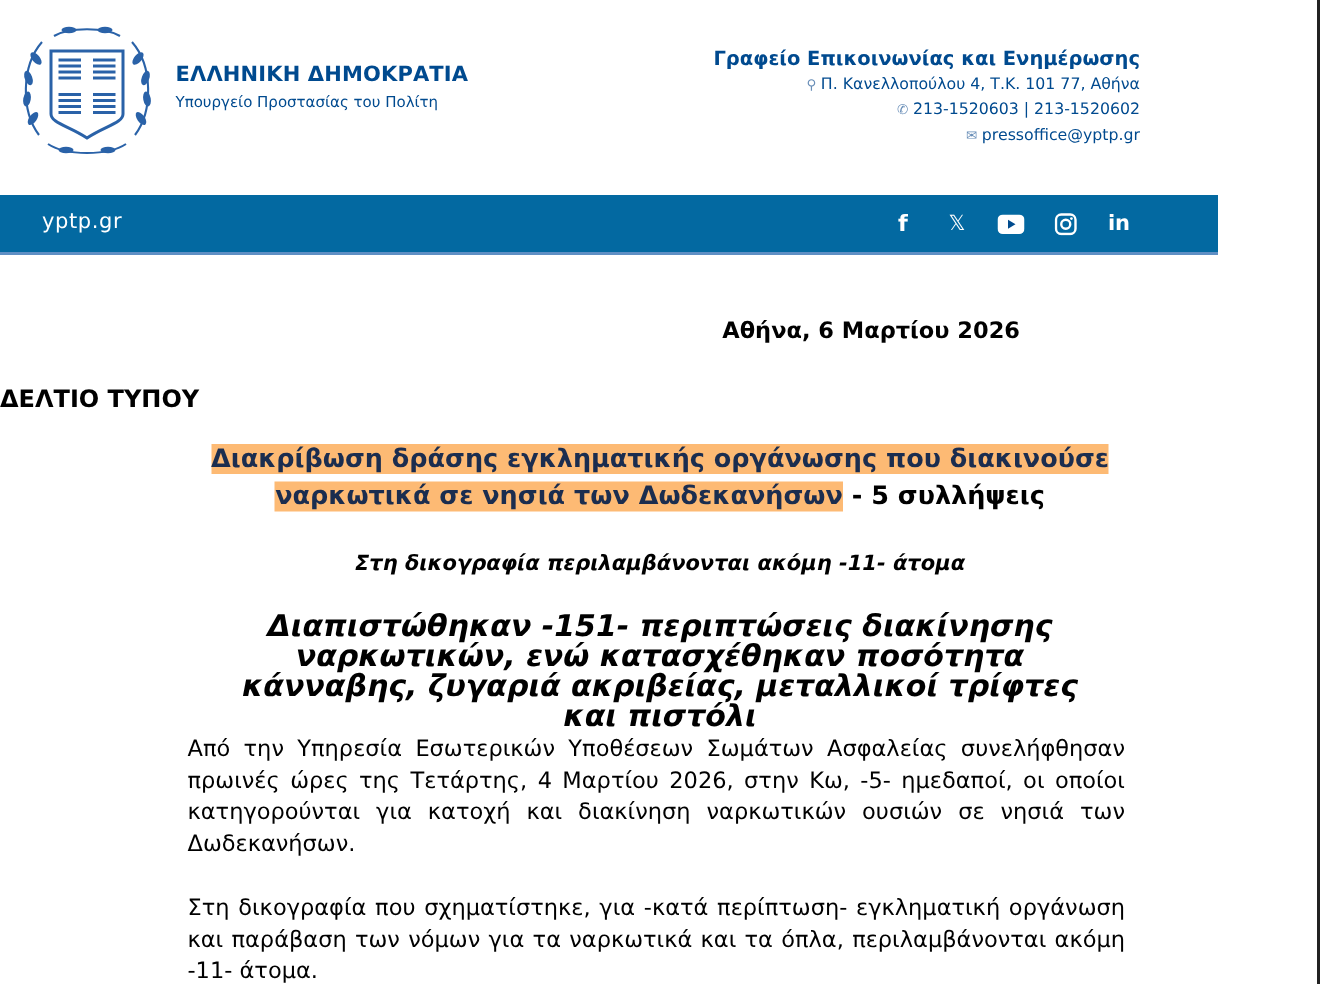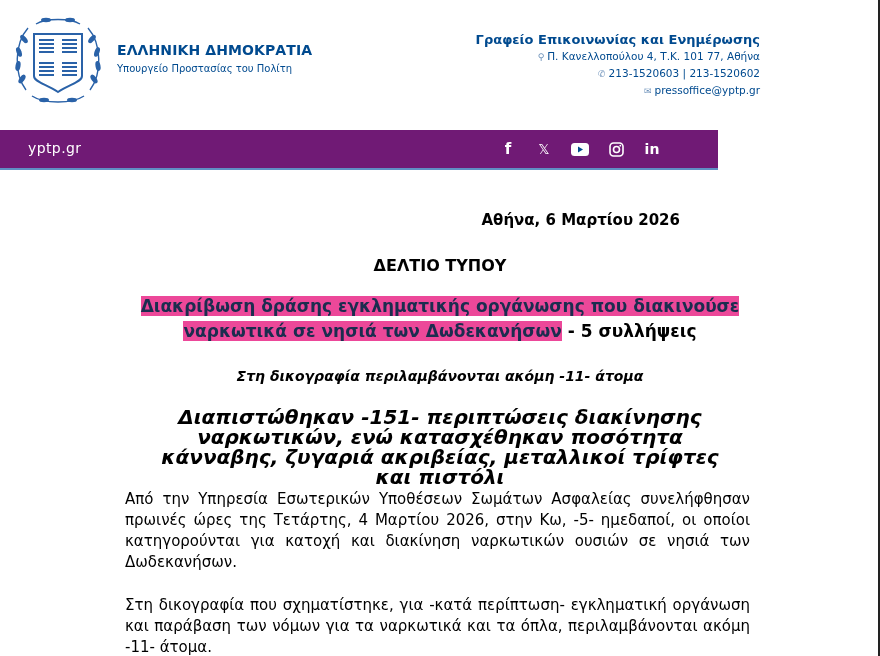--- a/index.html
+++ b/index.html
@@ -17,35 +17,35 @@
   .brand .l1 { font-weight: bold; font-size: 14px; letter-spacing: 0.1px; line-height: 17px; }
   .brand .l2 { font-size: 10px; line-height: 19px; }
 
   .contact { position: absolute; right: 52px; top: 31px; text-align: right; color: #004a8f; }
   .contact .office { font-weight: bold; font-size: 13px; line-height: 17px; margin-left: 40px; }
   .contact .line { font-size: 10.5px; line-height: 16px; }
   .contact .ico { font-size: 9px; margin-right: 3px; color: #6a8fb8; }
 
   
   .bar {
-    position: absolute; left: 0; top: 130px; width: 718px; height: 38px;
-    background: #701a75; border-bottom: 2px solid #5f8fc4;
+    position: absolute; left: 0; top: 130px; width: 812px; height: 38px;
+    background: #0369a1; border-bottom: 2px solid #5f8fc4;
   }
   .bar .site { position: absolute; left: 28px; top: 10px; color: #fff; font-size: 14px; letter-spacing: 0.4px; }
   .social { position: absolute; right: 48px; top: 9px; display: flex; gap: 0; }
   .social .s { width: 36px; height: 20px; display: flex; align-items: center; justify-content: center; color: #fff; font-size: 15px; font-weight: bold; cursor: pointer; }
 
   
   .date { position: absolute; right: 132px; top: 211px; font-weight: bold; font-size: 15px; color: #000; }
-  .kind { position: absolute; left: 0; width: 880px; top: 256px; text-align: center; font-weight: bold; font-size: 16px; color: #000; }
+  .kind { position: absolute; left: 0; width: 880px; top: 256px; text-align: left; font-weight: bold; font-size: 16px; color: #000; }
   .title {
     position: absolute; left: 120px; width: 640px; top: 294px; text-align: center;
     font-weight: bold; font-size: 17px; line-height: 25px; color: #000;
   }
-  .title .hl { background: #ec4899; color: #1b2d4f; }
+  .title .hl { background: #fdba74; color: #1b2d4f; }
   .sub1 { position: absolute; left: 120px; width: 640px; top: 368px; text-align: center; font-weight: bold; font-style: italic; font-size: 14px; color: #000; }
   .sub2 { position: absolute; left: 150px; width: 580px; top: 407px; text-align: center; font-weight: bold; font-style: italic; font-size: 20px; line-height: 20px; color: #000; }
   .para {
     position: absolute; left: 125px; width: 625px; font-size: 15px; line-height: 21px; color: #000;
     text-align: justify; font-family: "DejaVu Sans", sans-serif;
   }
   .p1 { top: 489px; }
   .p2 { top: 595px; }
 </style>
 </head>

